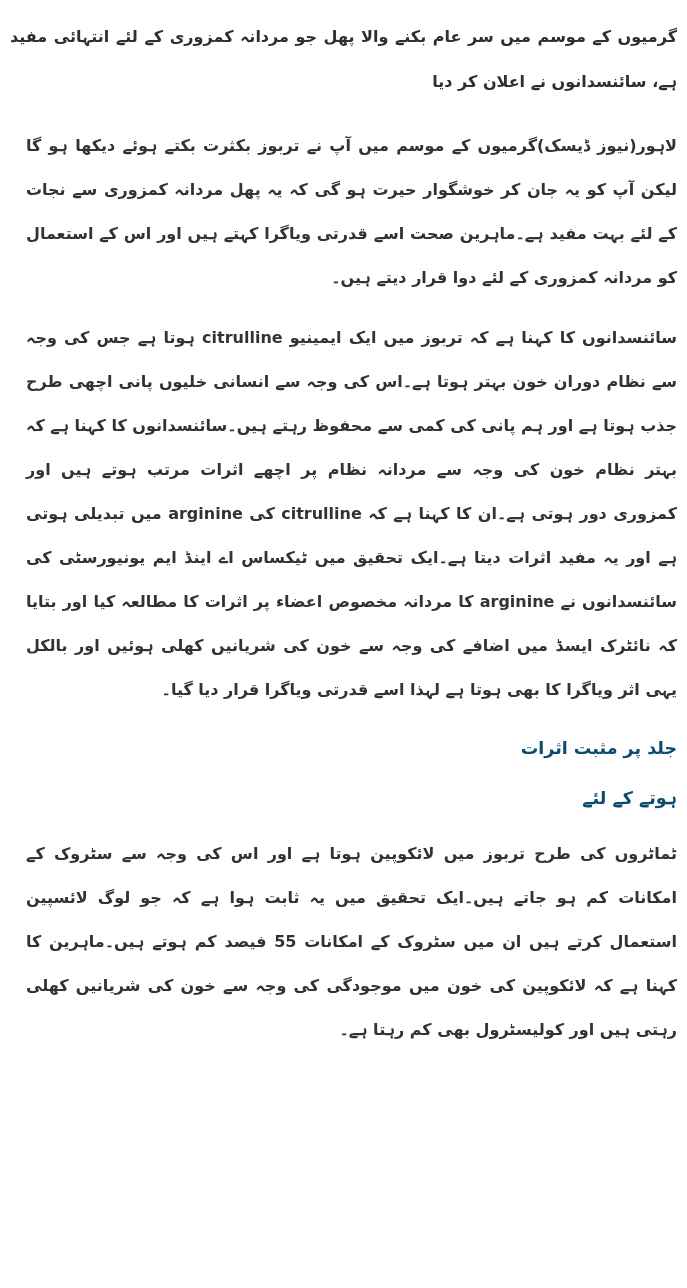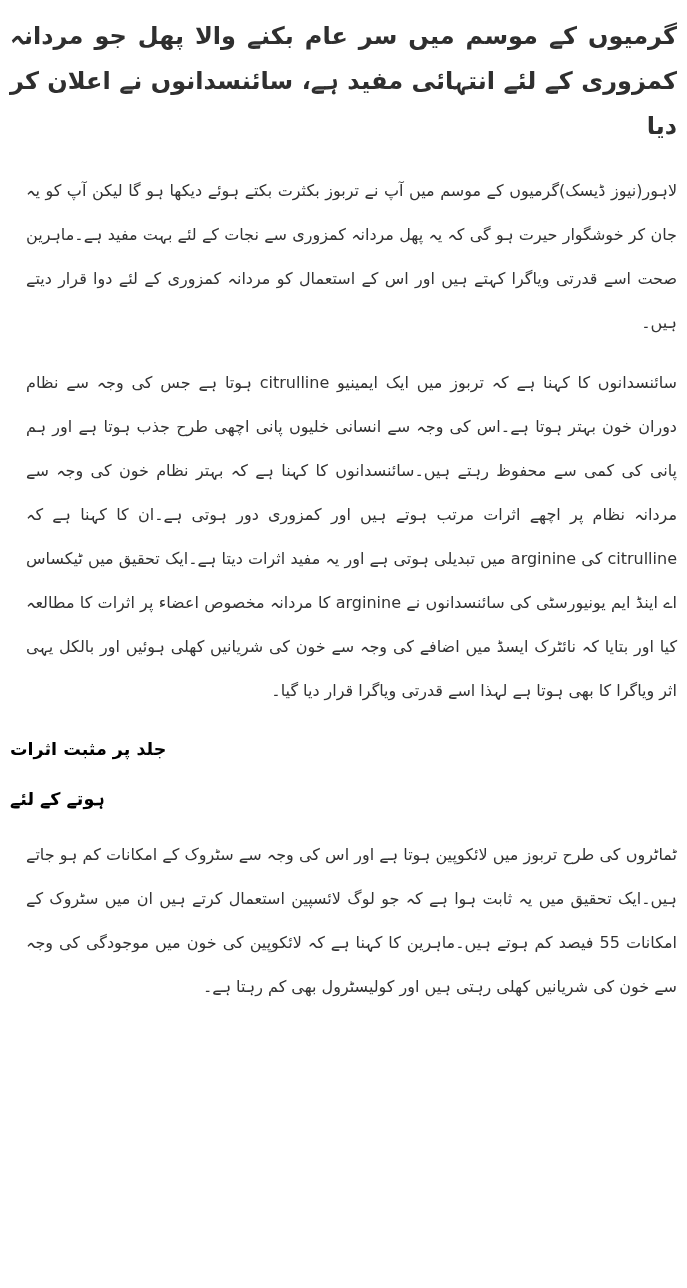--- a/index.html
+++ b/index.html
@@ -14,40 +14,40 @@
   }
   .page {
     box-sizing: border-box;
     width: 687px;
     padding: 14px 10px 10px 10px;
     direction: rtl;
     color: #333333;
     font-family: "DejaVu Sans", sans-serif;
   }
   .article-title {
-    font-size: 24px;
+    font-size: 16px;
     font-weight: 700;
     color: #2f2f2f;
     text-align: justify;
     line-height: 45px;
     margin: 0 0 20px 0;
   }
   .para {
     font-size: 16px;
-    font-weight: 400;
+    font-weight: 700;
     text-align: justify;
     line-height: 44px;
     margin: 0 0 16px 16px;
     color: #333333;
   }
   .section-heading {
     font-size: 17.5px;
     font-weight: 700;
-    color: #000000;
-    text-align: left;
+    color: #0c4a6e;
+    text-align: right;
     line-height: 28px;
     margin: 22px 0 20px 0;
   }
 </style>
 </head>
 <body>
 
 <div class="page">
 
   <h1 class="article-title">گرمیوں کے موسم میں سر عام بکنے والا پھل جو مردانہ کمزوری کے لئے انتہائی مفید ہے، سائنسدانوں نے اعلان کر دیا</h1>

